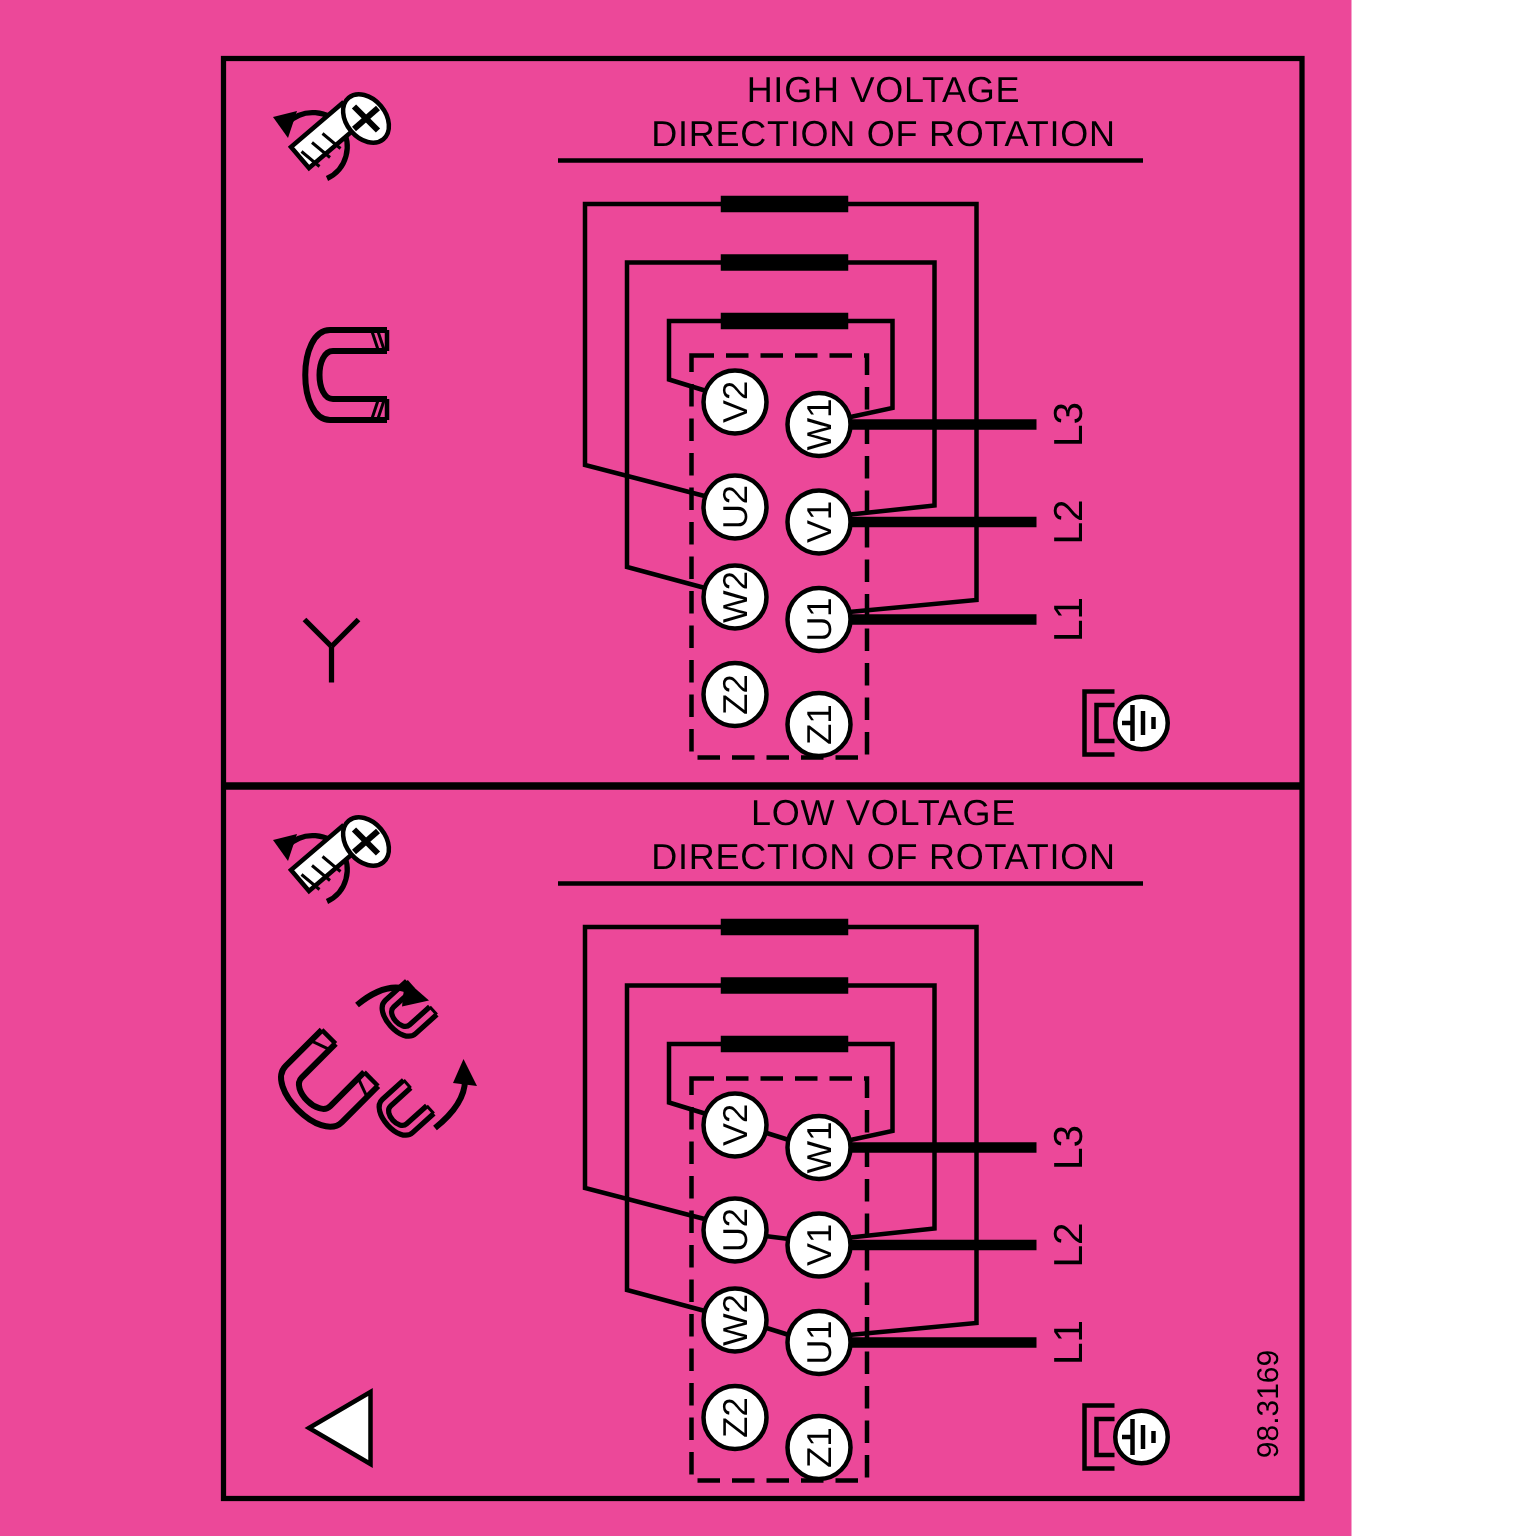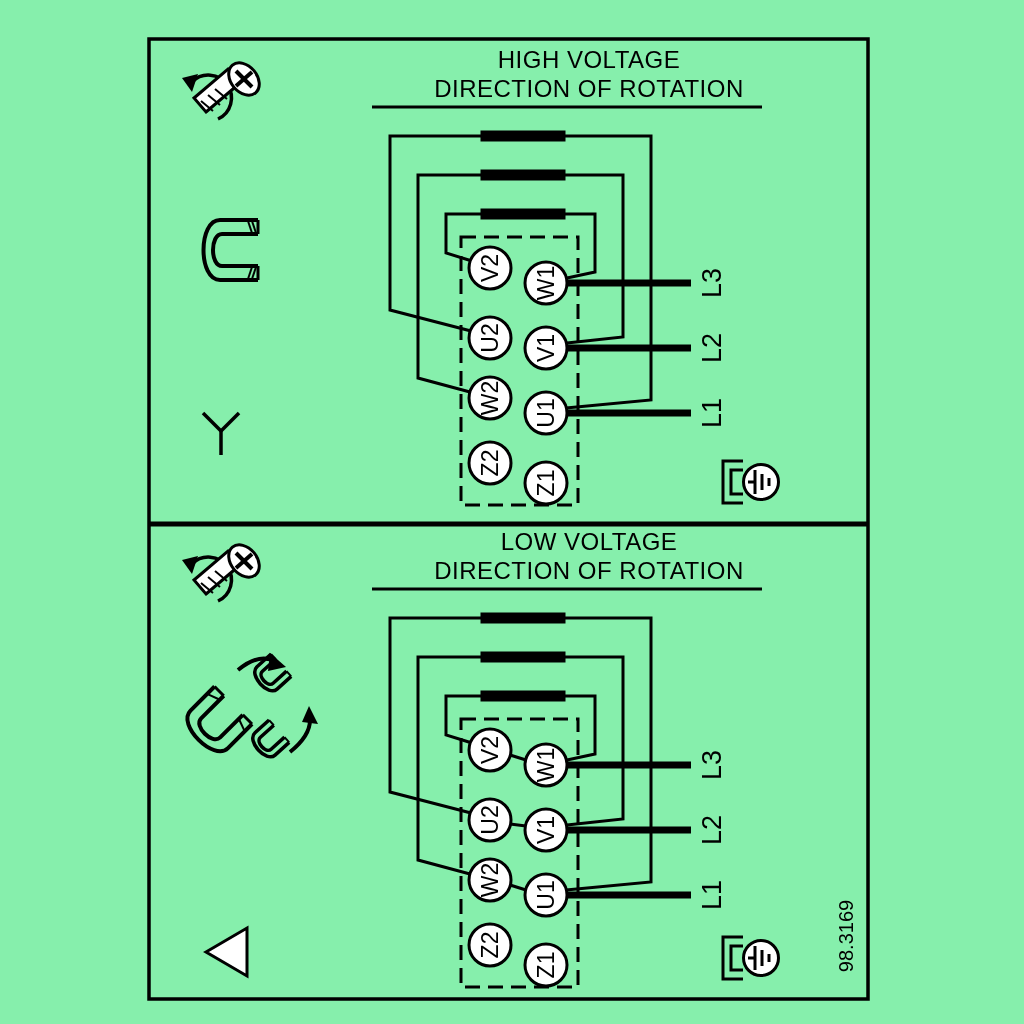--- a/index.html
+++ b/index.html
@@ -1,16 +1,16 @@
 <!DOCTYPE html>
 <html><head>
 <meta charset="utf-8">
 <style>
   html,body{margin:0;padding:0;background:#ffffff;}
-  .stage{width:1024px;height:1024px;position:relative;background:#86efac;}
+  .stage{width:901px;height:1024px;position:relative;background:#ec4899;}
   svg{display:block;}
   text{font-family:"Liberation Sans","DejaVu Sans",sans-serif;fill:#000;}
   .title{font-size:24px;letter-spacing:0.5px;}
   .tlabel{font-size:23px;}
   .llabel{font-size:27px;}
   .ref{font-size:20px;}
   .w2{stroke:#000;stroke-width:2;fill:none;}
   .w3{stroke:#000;stroke-width:3;fill:none;}
   .w35{stroke:#000;stroke-width:3.5;fill:none;}
   .w4{stroke:#000;stroke-width:4;fill:none;}

